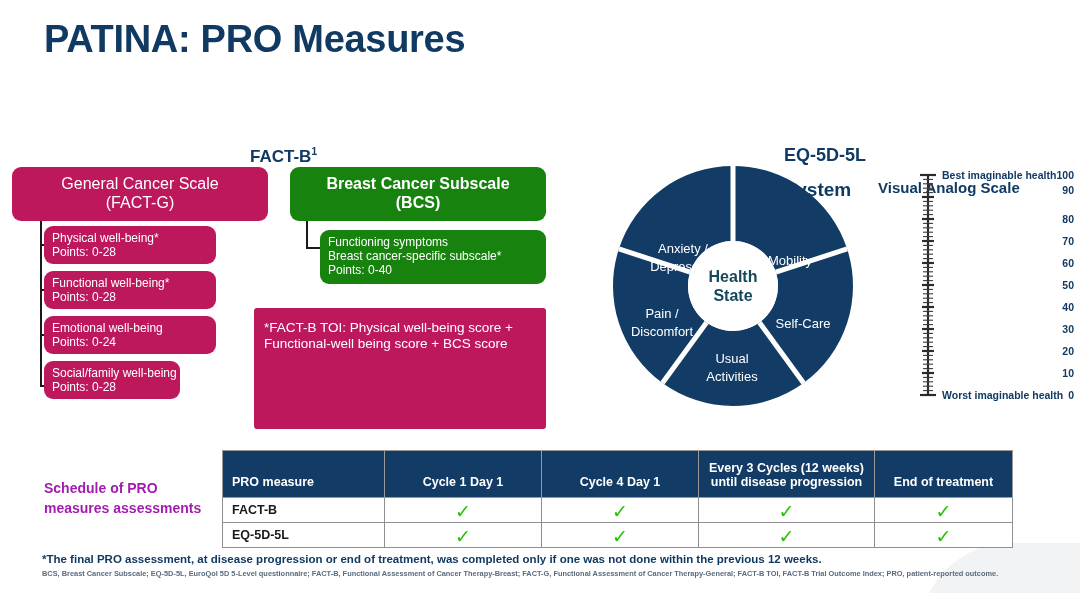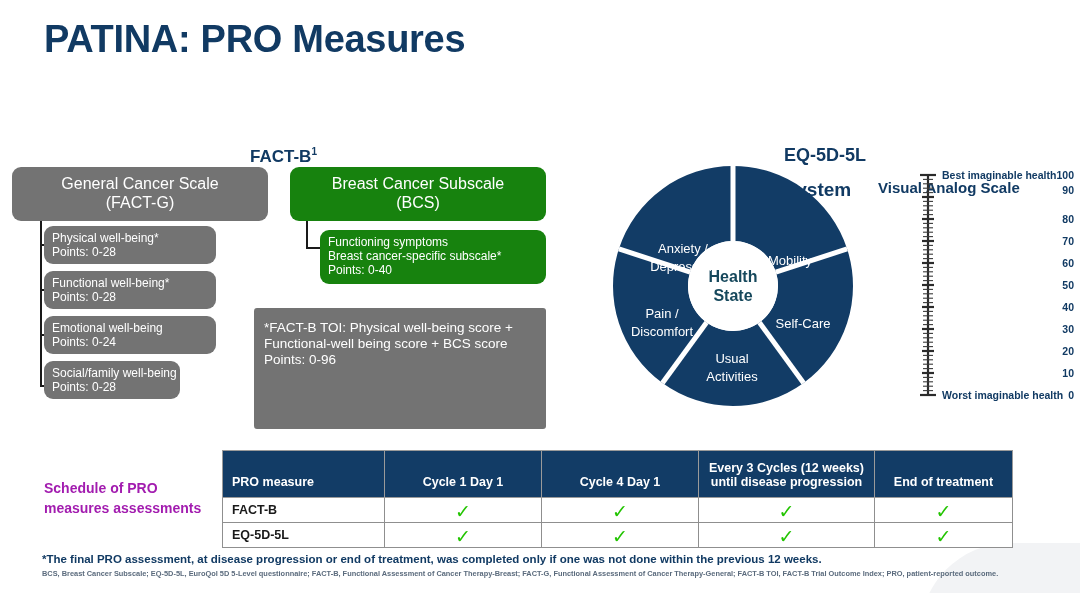--- a/index.html
+++ b/index.html
@@ -20,29 +20,29 @@
   #factb-head{left:250px;top:107px;}
   #factb-head sup{font-size:10px;vertical-align:super;}
   #eq-head{left:784px;top:106px;font-size:18px;}
   #desc-head{left:678px;top:140px;font-size:19px;}
   #vas-head{left:878px;top:140px;font-size:15px;}
 
   
   .box{position:absolute;border-radius:9px;color:#ffffff;box-sizing:border-box;}
   .box .ln{display:block;line-height:1.18;}
 
-  .maroon{background:#737373;}
+  .maroon{background:#be185d;}
   .green{background:#17820E;}
 
   #gcs-box{left:12px;top:167px;width:256px;height:54px;
     display:flex;flex-direction:column;align-items:center;justify-content:center;
     font-size:16px;font-weight:normal;text-align:center;}
   #bcs-box{left:290px;top:167px;width:256px;height:54px;
     display:flex;flex-direction:column;align-items:center;justify-content:center;
-    font-size:16px;font-weight:normal;text-align:center;}
+    font-size:16px;font-weight:bold;text-align:center;}
 
   .sub{font-size:12px;padding:5px 0 5px 8px;}
   #sub-phys{left:44px;top:226px;width:172px;height:38px;}
   #sub-func{left:44px;top:271px;width:172px;height:38px;}
   #sub-emot{left:44px;top:316px;width:172px;height:38px;}
   #sub-soc {left:44px;top:361px;width:136px;height:38px;}
 
   #bcs-sub{left:320px;top:230px;width:226px;height:54px;font-size:12px;padding:5px 0 5px 8px;}
 
   #toi-box{left:254px;top:308px;width:292px;height:121px;font-size:13.5px;
@@ -136,21 +136,20 @@
 
   <div class="box green" id="bcs-sub">
     <span class="ln">Functioning symptoms</span>
     <span class="ln">Breast cancer-specific subscale*</span>
     <span class="ln">Points: 0-40</span>
   </div>
 
   <div class="box maroon" id="toi-box">
     <span class="ln">*FACT-B TOI: Physical well-being score +</span>
     <span class="ln">Functional-well being score + BCS score</span>
-    <span class="ln">Points: 0-96</span>
   </div>
 
   <div class="sec-head" id="eq-head">EQ-5D-5L</div>
   <div class="sec-head" id="desc-head">Descriptive system</div>
   <div class="sec-head" id="vas-head">Visual Analog Scale</div>
 
   <div id="donut-wrap">
     <svg width="280" height="246" viewBox="0 0 280 246">
       <g transform="translate(123,123)">
 

